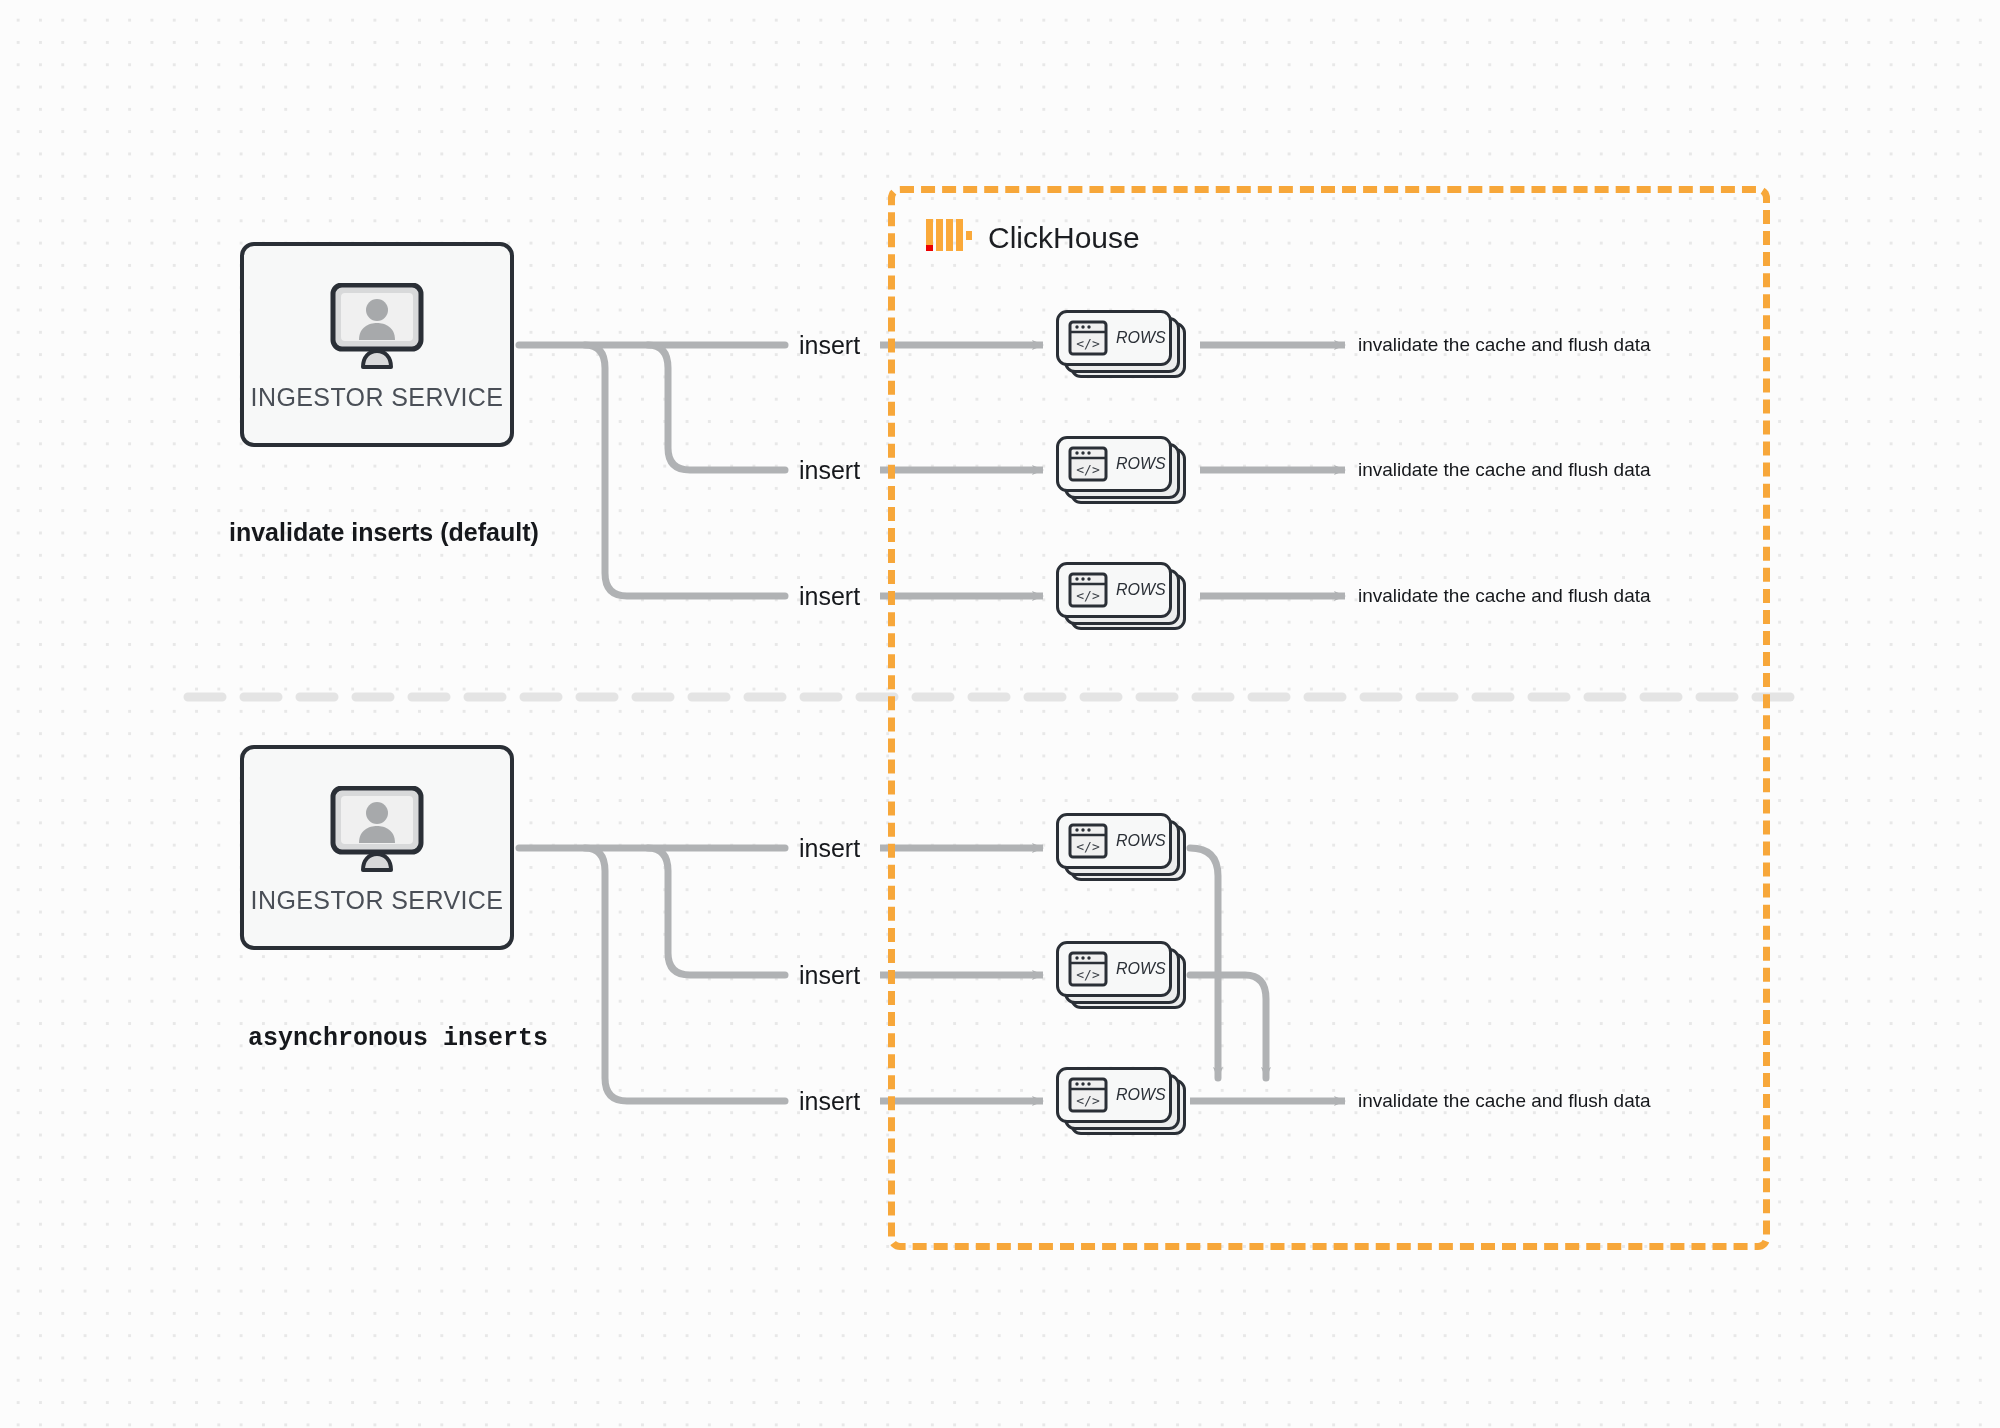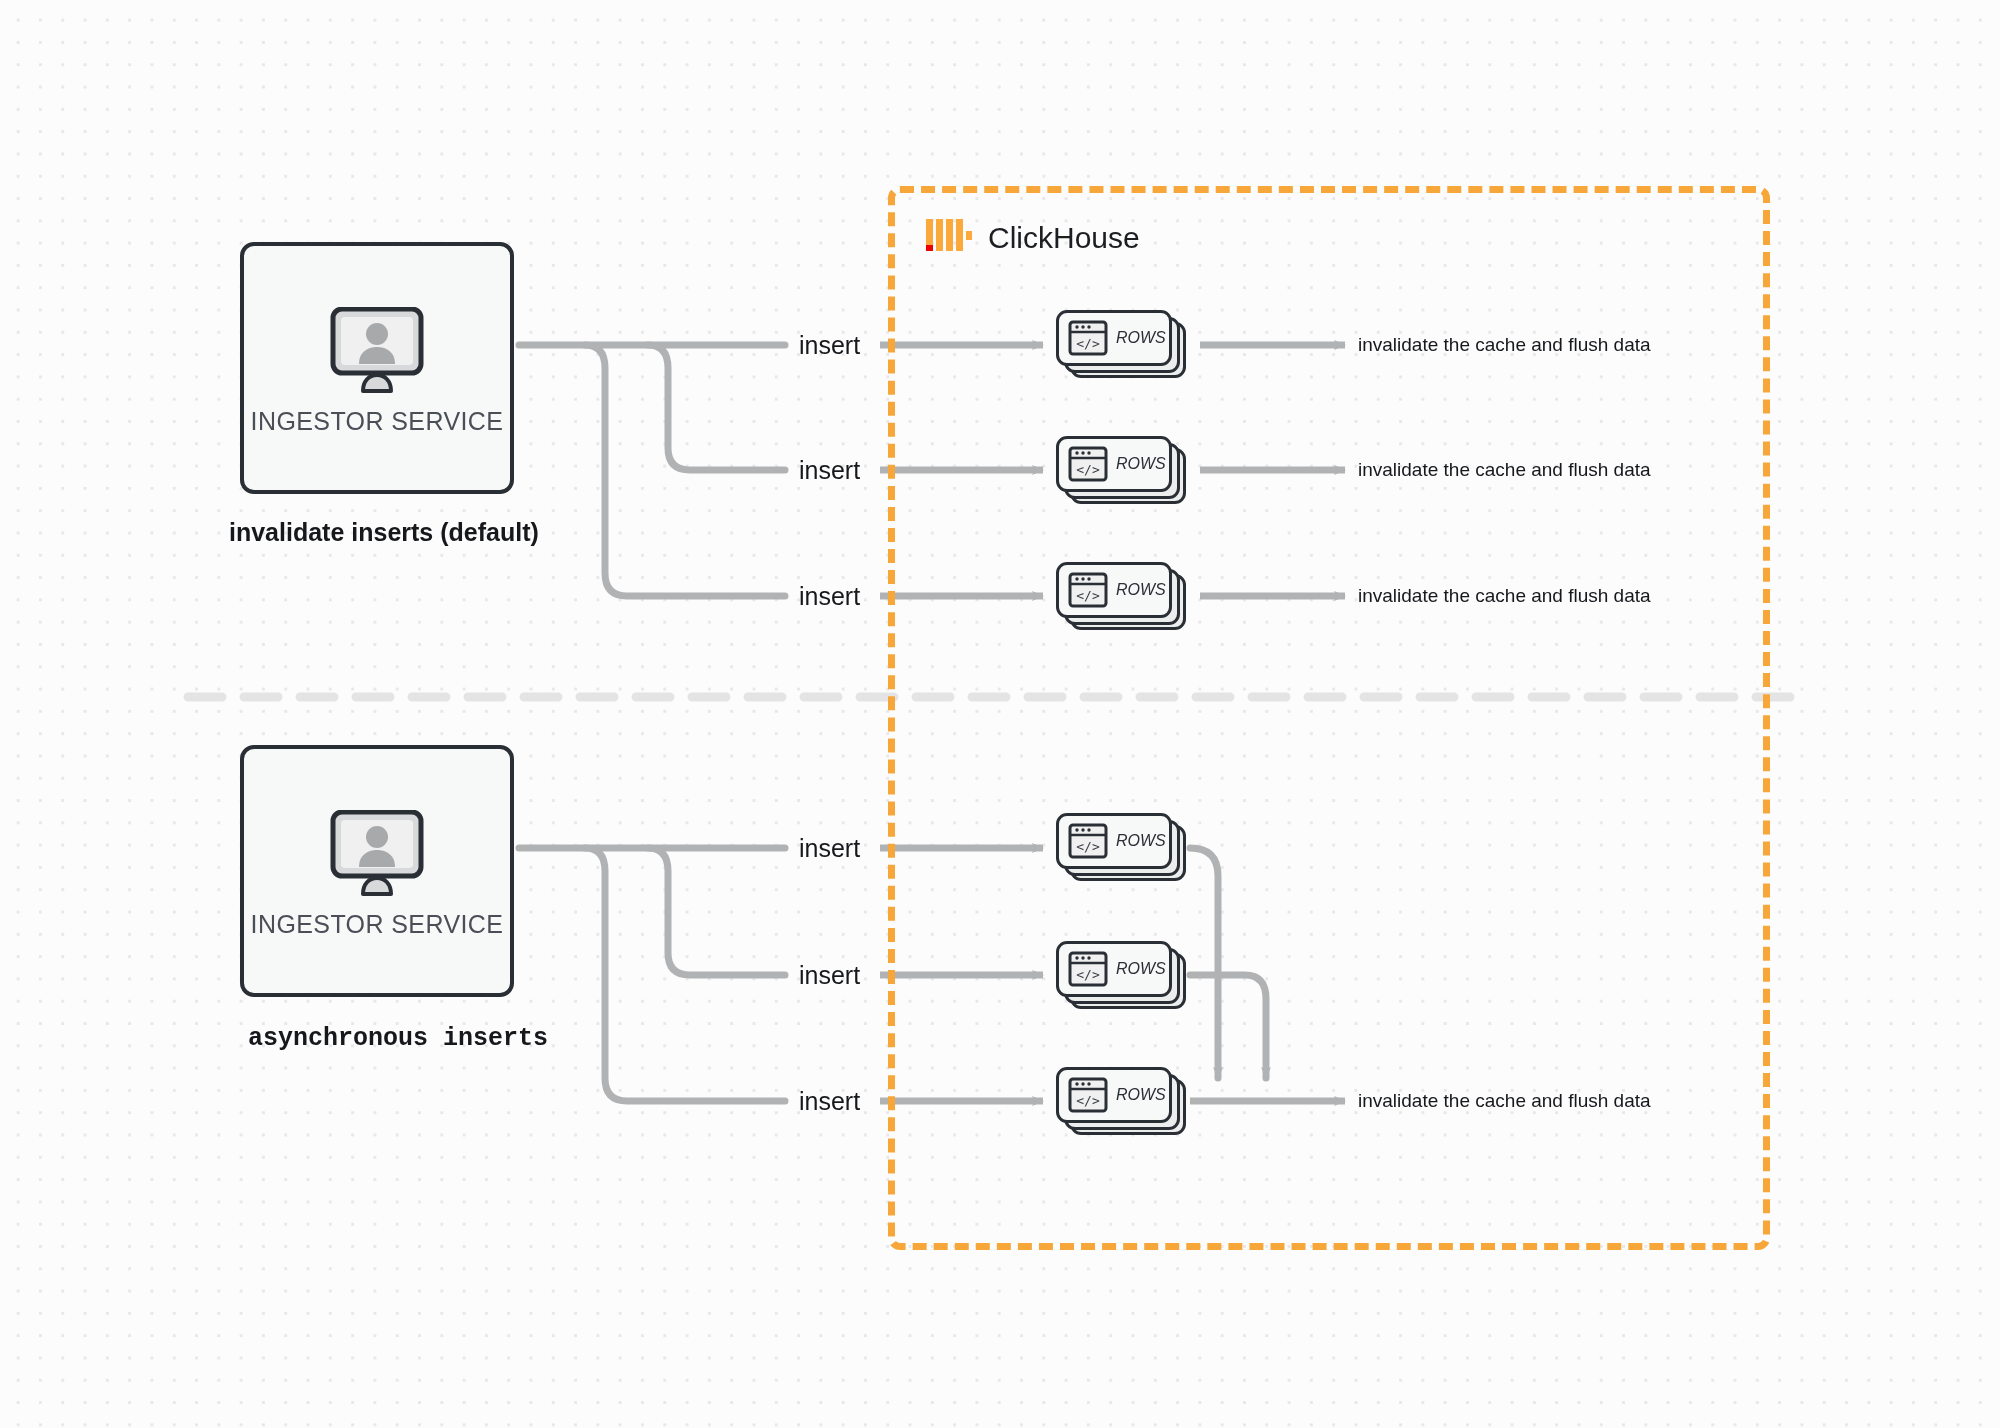--- a/index.html
+++ b/index.html
@@ -22,21 +22,21 @@
     position: absolute;
     left: 0; top: 0;
     width: 2000px;
     height: 1428px;
   }
 
   
   .ingestor {
     position: absolute;
     width: 274px;
-    height: 252px;
+    height: 205px;
     background: #f7f8f8;
     border: 4px solid #2a2f36;
     border-radius: 14px;
     box-sizing: border-box;
     display: flex;
     flex-direction: column;
     align-items: center;
     justify-content: center;
   }
   .ingestor .monitor { margin-top: 6px; }

